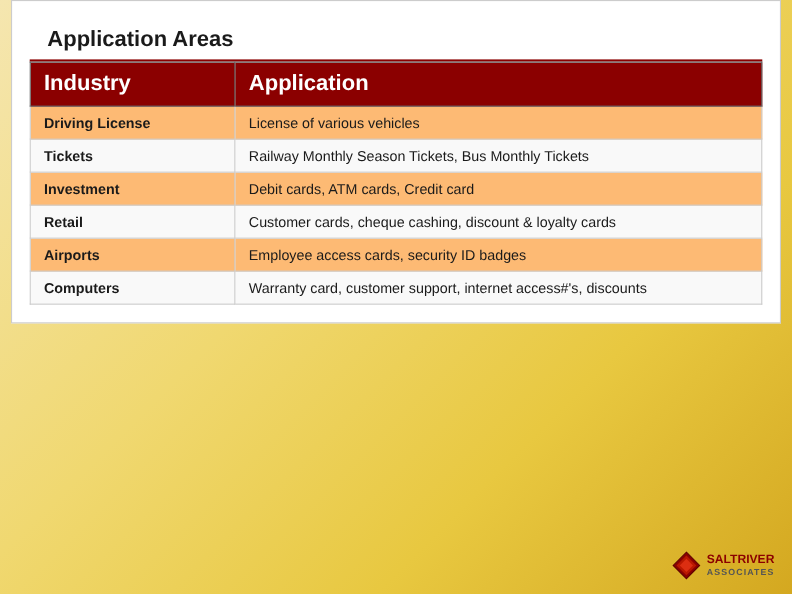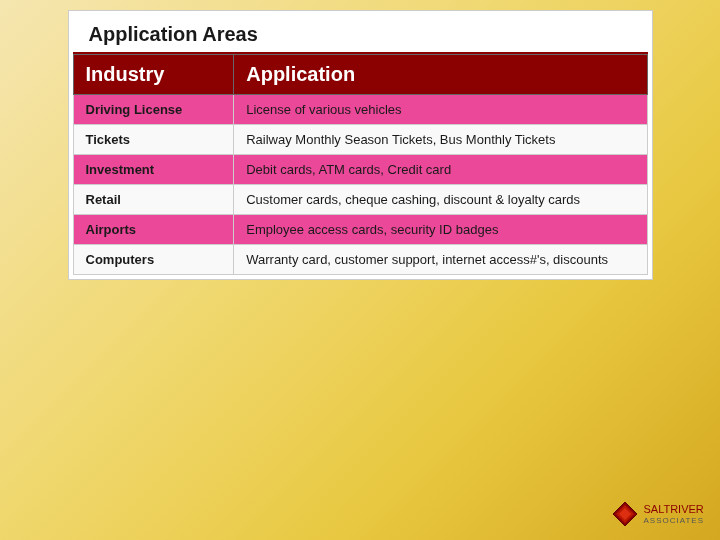--- a/index.html
+++ b/index.html
@@ -7,25 +7,25 @@
     body {
       width: 720px;
       height: 540px;
       background: linear-gradient(135deg, #f5e6b0 0%, #f0d870 40%, #e8c840 70%, #d4a820 100%);
       font-family: Arial, sans-serif;
       position: relative;
       overflow: hidden;
     }
 
     .slide-container {
-      width: 585px;
-      margin: 10px auto;
+      width: 700px;
+      margin: 0 auto;
       background: #ffffff;
       border: 1px solid #cccccc;
-      padding: 4px;
+      padding: 16px;
     }
 
     .title-bar {
       padding: 8px 16px 6px 16px;
       border-bottom: 2px solid #8B0000;
     }
 
     .title-bar h1 {
       font-size: 20px;
       font-weight: bold;
@@ -44,21 +44,21 @@
     thead th {
       color: #ffffff;
       font-size: 20px;
       font-weight: bold;
       padding: 8px 12px;
       text-align: left;
       border: 1px solid #666;
     }
 
     tbody tr {
-      background-color: #ec4899;
+      background-color: #fdba74;
     }
 
     tbody tr:nth-child(even) {
       background-color: #f9f9f9;
     }
 
     tbody td {
       font-size: 13px;
       color: #1a1a1a;
       padding: 7px 12px;
@@ -80,21 +80,21 @@
       gap: 4px;
     }
 
     .logo-diamond {
       width: 28px;
       height: 28px;
     }
 
     .logo-text {
       font-size: 11px;
-      font-weight: normal;
+      font-weight: bold;
       color: #8B0000;
       line-height: 1.2;
       text-transform: uppercase;
     }
 
     .logo-text span {
       display: block;
       font-size: 8px;
       letter-spacing: 1px;
       color: #555;

